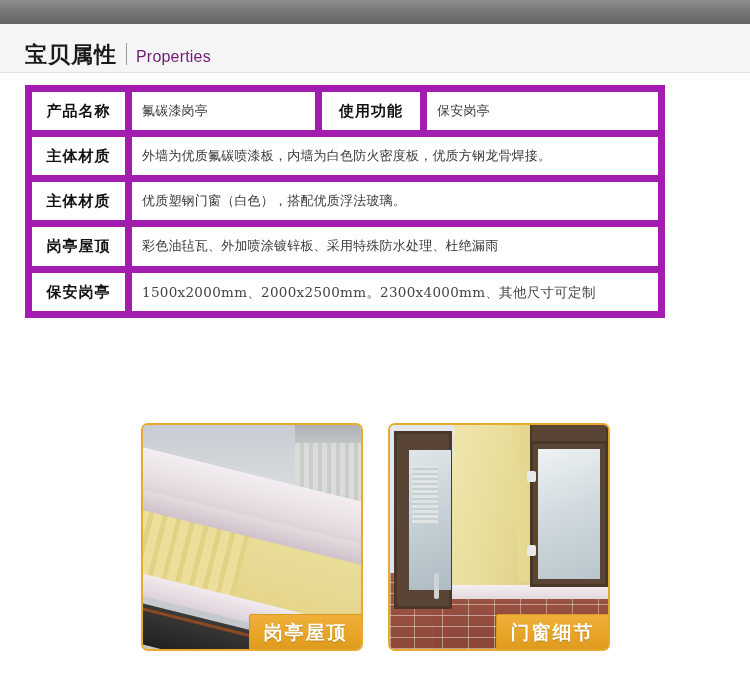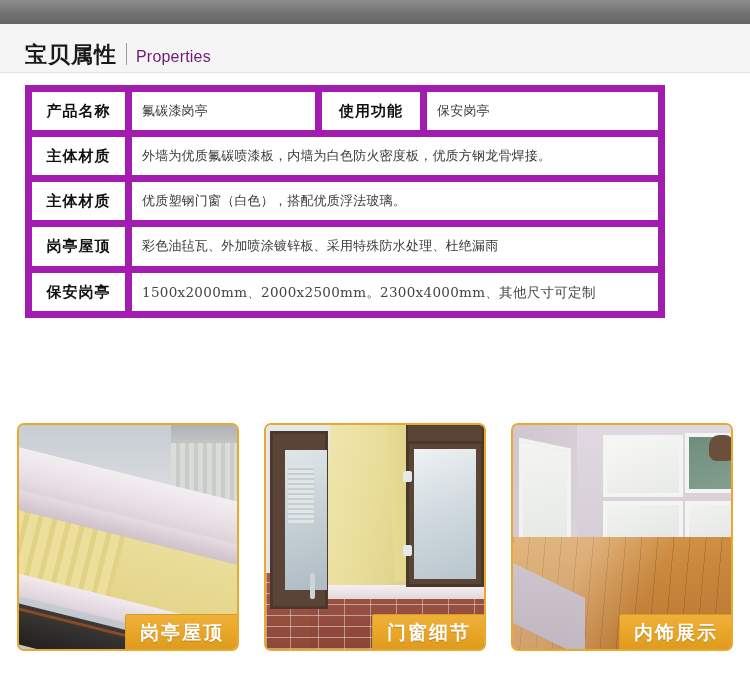--- a/index.html
+++ b/index.html
@@ -355,34 +355,15 @@
           <div class="wing"></div>
         </div>
         <div class="hinge1"></div>
         <div class="hinge2"></div>
       </div>
       <div class="cap">
         <span>门窗细节</span>
       </div>
     </div>
 
-    <div class="photo-card">
-      <div class="photo-inner p3">
-        <div class="wallR"></div>
-        <div class="wallL"></div>
-        <div class="winA"></div>
-        <div class="winB"></div>
-        <div class="winC"></div>
-        <div class="figure"></div>
-        <div class="winD"></div>
-        <div class="winE"></div>
-        <div class="base"></div>
-        <div class="floor"></div>
-        <div class="floorSheen"></div>
-        <div class="skirt3"></div>
-      </div>
-      <div class="cap">
-        <span>内饰展示</span>
-      </div>
-    </div>
 
   </div>
 </div>
 
 </body></html>

